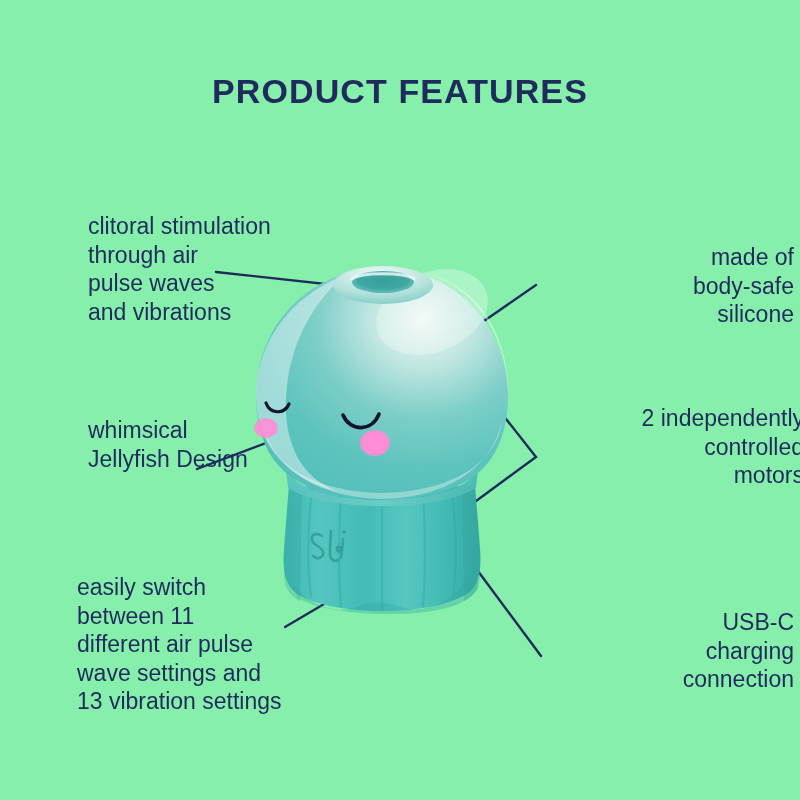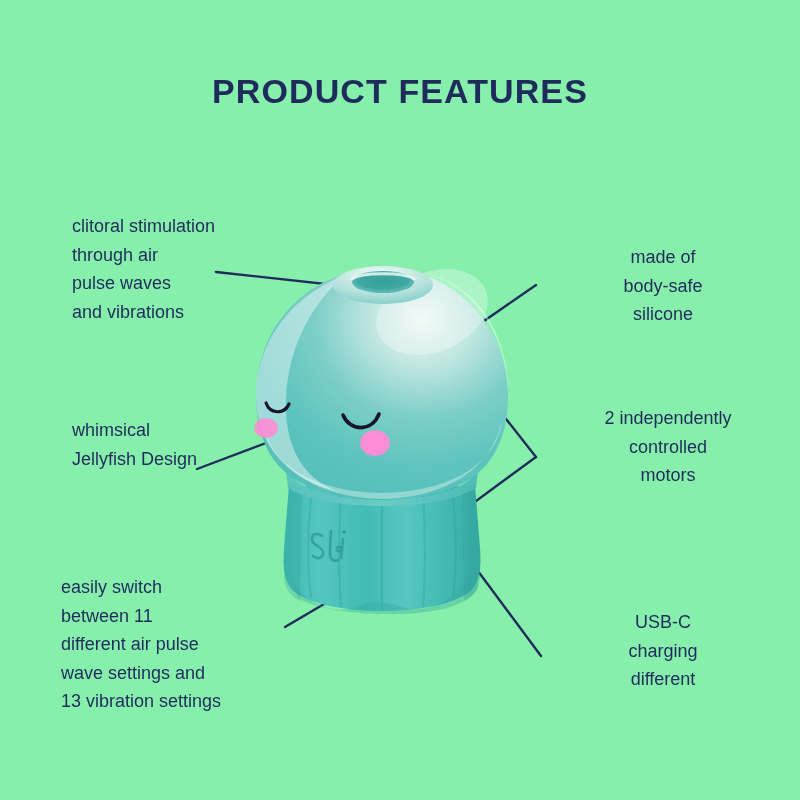--- a/index.html
+++ b/index.html
@@ -26,27 +26,28 @@
     text-align: center;
     font-size: 34px;
     font-weight: bold;
     letter-spacing: 1.1px;
     color: #1f2b5b;
     font-family: "Liberation Sans", sans-serif;
   }
   .feature-label {
     position: absolute;
     color: #1f2b5b;
-    font-size: 18px;
+    font-size: 23px;
     line-height: 28.5px;
     font-family: "Liberation Sans", sans-serif;
     white-space: pre-line;
+    margin-left: 16px;
   }
   .fl-left  { text-align: left; }
-  .fl-right { text-align: center; }
+  .fl-right { text-align: right; }
 
   #label-clitoral      { left: 72px;  top: 212px; width: 250px; }
   #label-whimsical     { left: 72px;  top: 416px; width: 260px; }
   #label-settings      { left: 61px;  top: 573px; width: 270px; }
   #label-silicone      { left: 548px; top: 243px; width: 230px; }
   #label-motors        { left: 548px; top: 404px; width: 240px; }
   #label-usbc          { left: 548px; top: 608px; width: 230px; }
 
   #art {
     position: absolute;
@@ -236,15 +237,15 @@
   <div class="feature-label fl-right" id="label-silicone">made of
 body-safe
 silicone</div>
 
   <div class="feature-label fl-right" id="label-motors">2 independently
 controlled
 motors</div>
 
   <div class="feature-label fl-right" id="label-usbc">USB-C
 charging
-different</div>
+connection</div>
 
 </div>
 
 </body></html>

